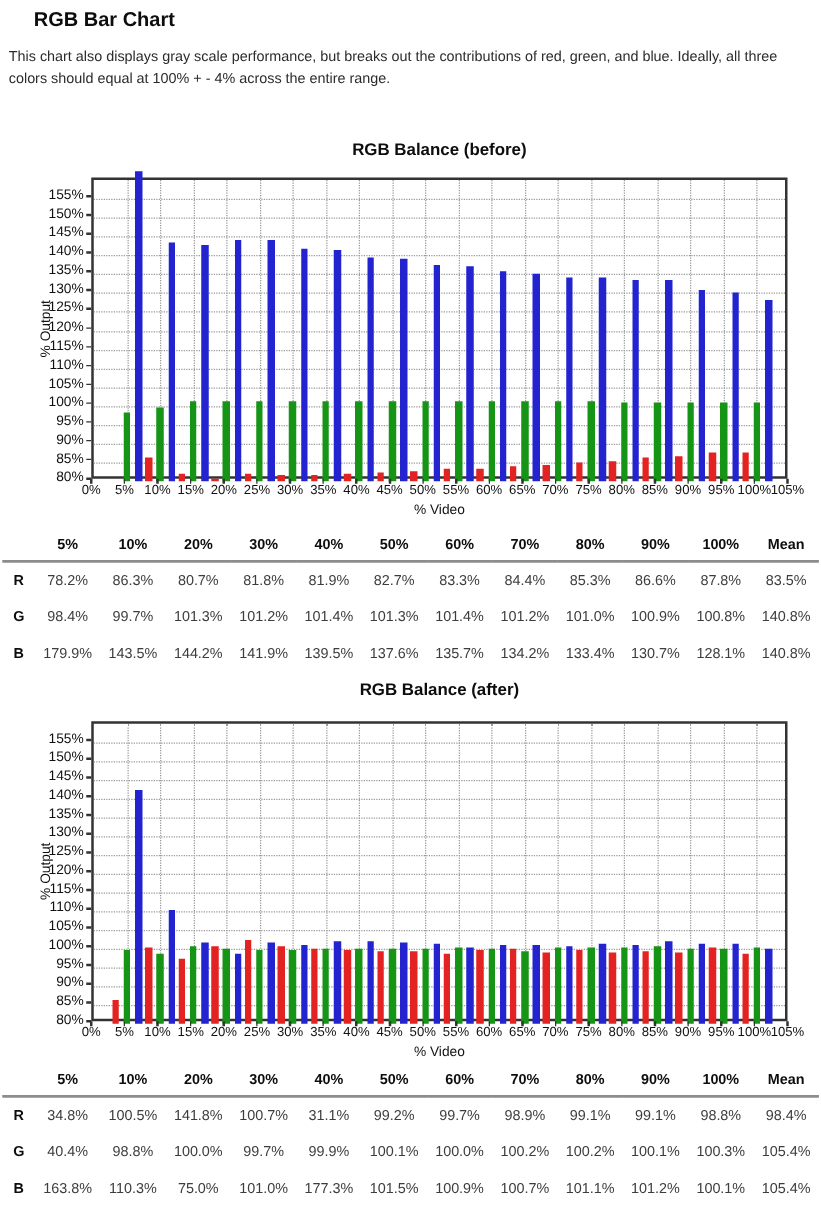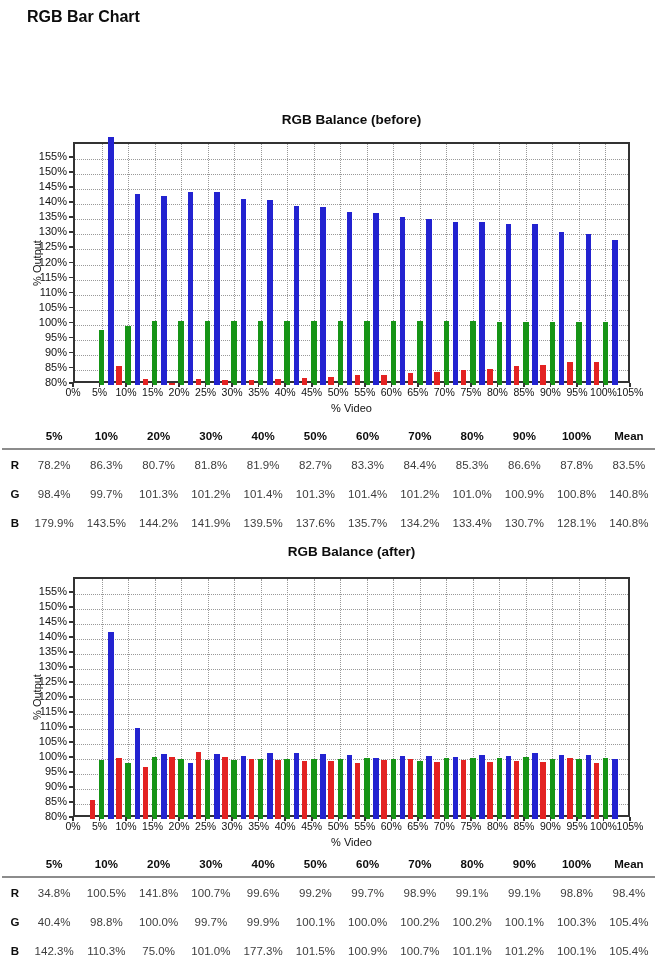--- a/index.html
+++ b/index.html
@@ -25,20 +25,21 @@
   table.rgb th { font-weight:bold; color:#0d0d0d; text-align:center; padding:3px 0 6px 0;
                  border-bottom:2px solid #8c8c8c; }
   table.rgb td { text-align:center; color:#3d3d3d; padding:9px 0 8px 0; }
   table.rgb td.rowlabel { font-weight:bold; color:#0d0d0d; }
 </style>
 </head>
 <body>
 
 <div id="page">
   <div class="h1">RGB Bar Chart</div>
+  <div class="desc">This chart also displays gray scale performance, but breaks out the contributions of red, green, and blue. Ideally, all three colors should equal at 100% + - 4% across the entire range.</div>
   <div id="charts">
       <div>
         <div class="chart-title" style="left: 73px; top: 112px; width: 557px;">RGB Balance (before)</div>
         <div class="plot" style="left: 73px; top: 142px; width: 557px; height: 241px; box-sizing: border-box;">
           <div class="gl-h" style="top: 225.938px;"></div>
           <div class="gl-h" style="top: 210.875px;"></div>
           <div class="gl-h" style="top: 195.812px;"></div>
           <div class="gl-h" style="top: 180.75px;"></div>
           <div class="gl-h" style="top: 165.688px;"></div>
           <div class="gl-h" style="top: 150.625px;"></div>
@@ -504,21 +505,21 @@
             <th>Mean</th>
           </tr>
         </thead>
         <tbody>
           <tr>
             <td class="rowlabel">R</td>
             <td>34.8%</td>
             <td>100.5%</td>
             <td>141.8%</td>
             <td>100.7%</td>
-            <td>99.6%</td>
+            <td>31.1%</td>
             <td>99.2%</td>
             <td>99.7%</td>
             <td>98.9%</td>
             <td>99.1%</td>
             <td>99.1%</td>
             <td>98.8%</td>
             <td>98.4%</td>
           </tr>
           <tr>
             <td class="rowlabel">G</td>
@@ -530,21 +531,21 @@
             <td>100.1%</td>
             <td>100.0%</td>
             <td>100.2%</td>
             <td>100.2%</td>
             <td>100.1%</td>
             <td>100.3%</td>
             <td>105.4%</td>
           </tr>
           <tr>
             <td class="rowlabel">B</td>
-            <td>142.3%</td>
+            <td>163.8%</td>
             <td>110.3%</td>
             <td>75.0%</td>
             <td>101.0%</td>
             <td>177.3%</td>
             <td>101.5%</td>
             <td>100.9%</td>
             <td>100.7%</td>
             <td>101.1%</td>
             <td>101.2%</td>
             <td>100.1%</td>

